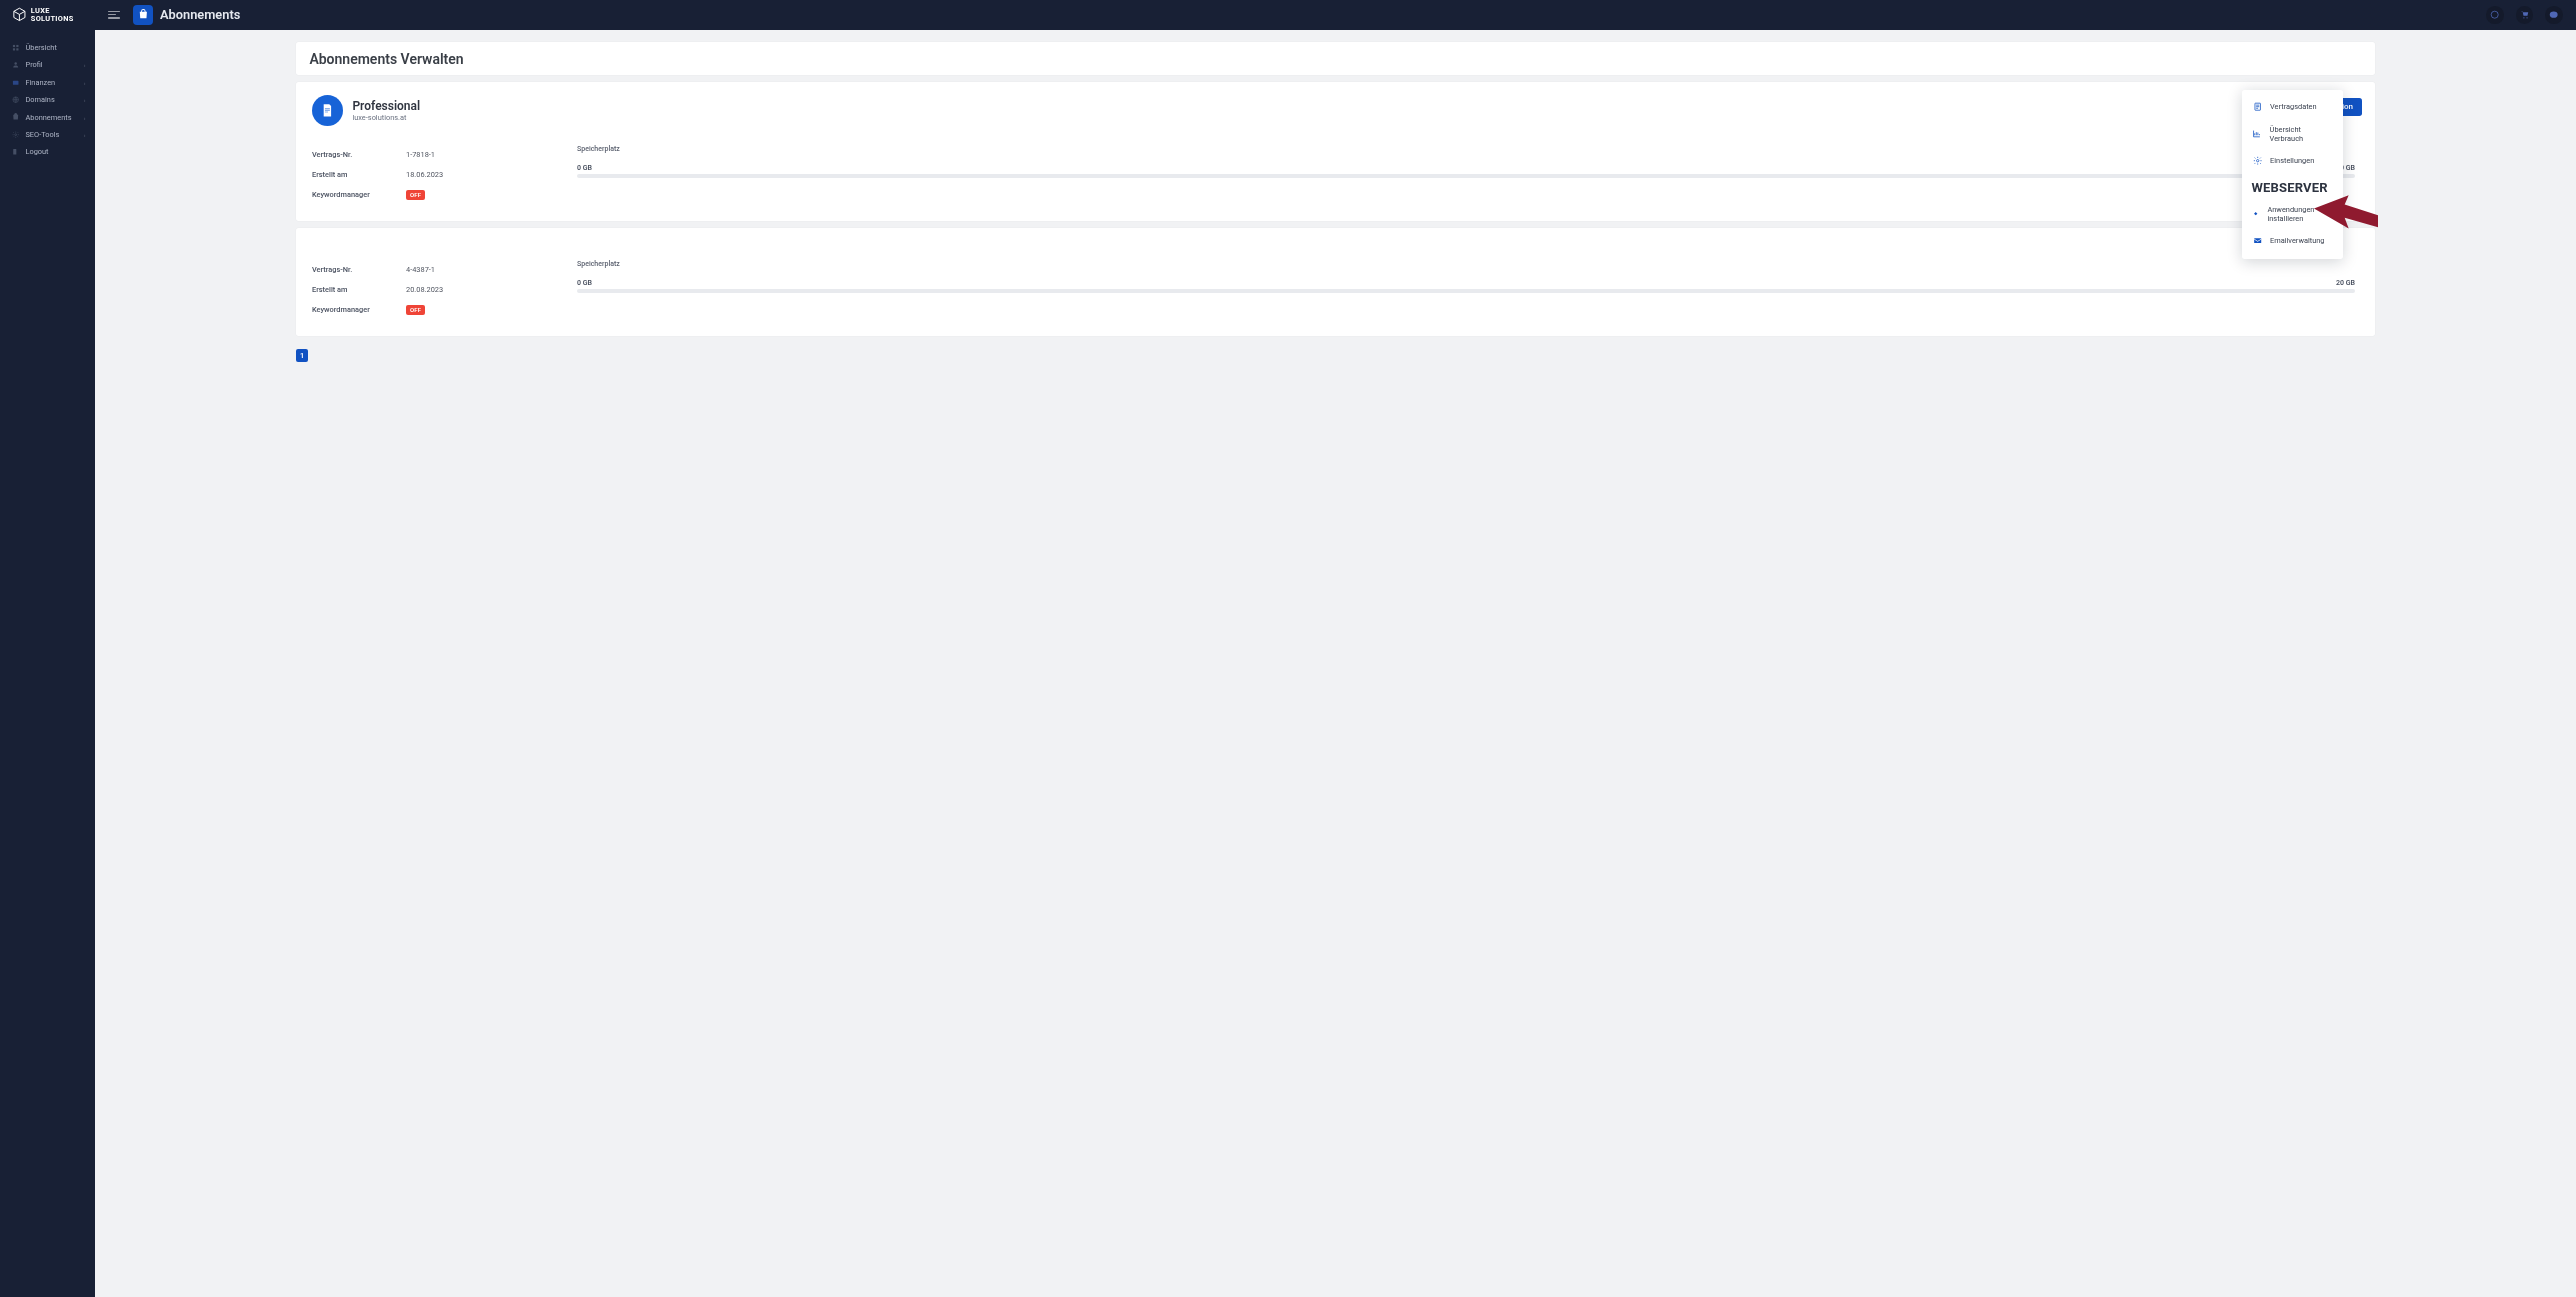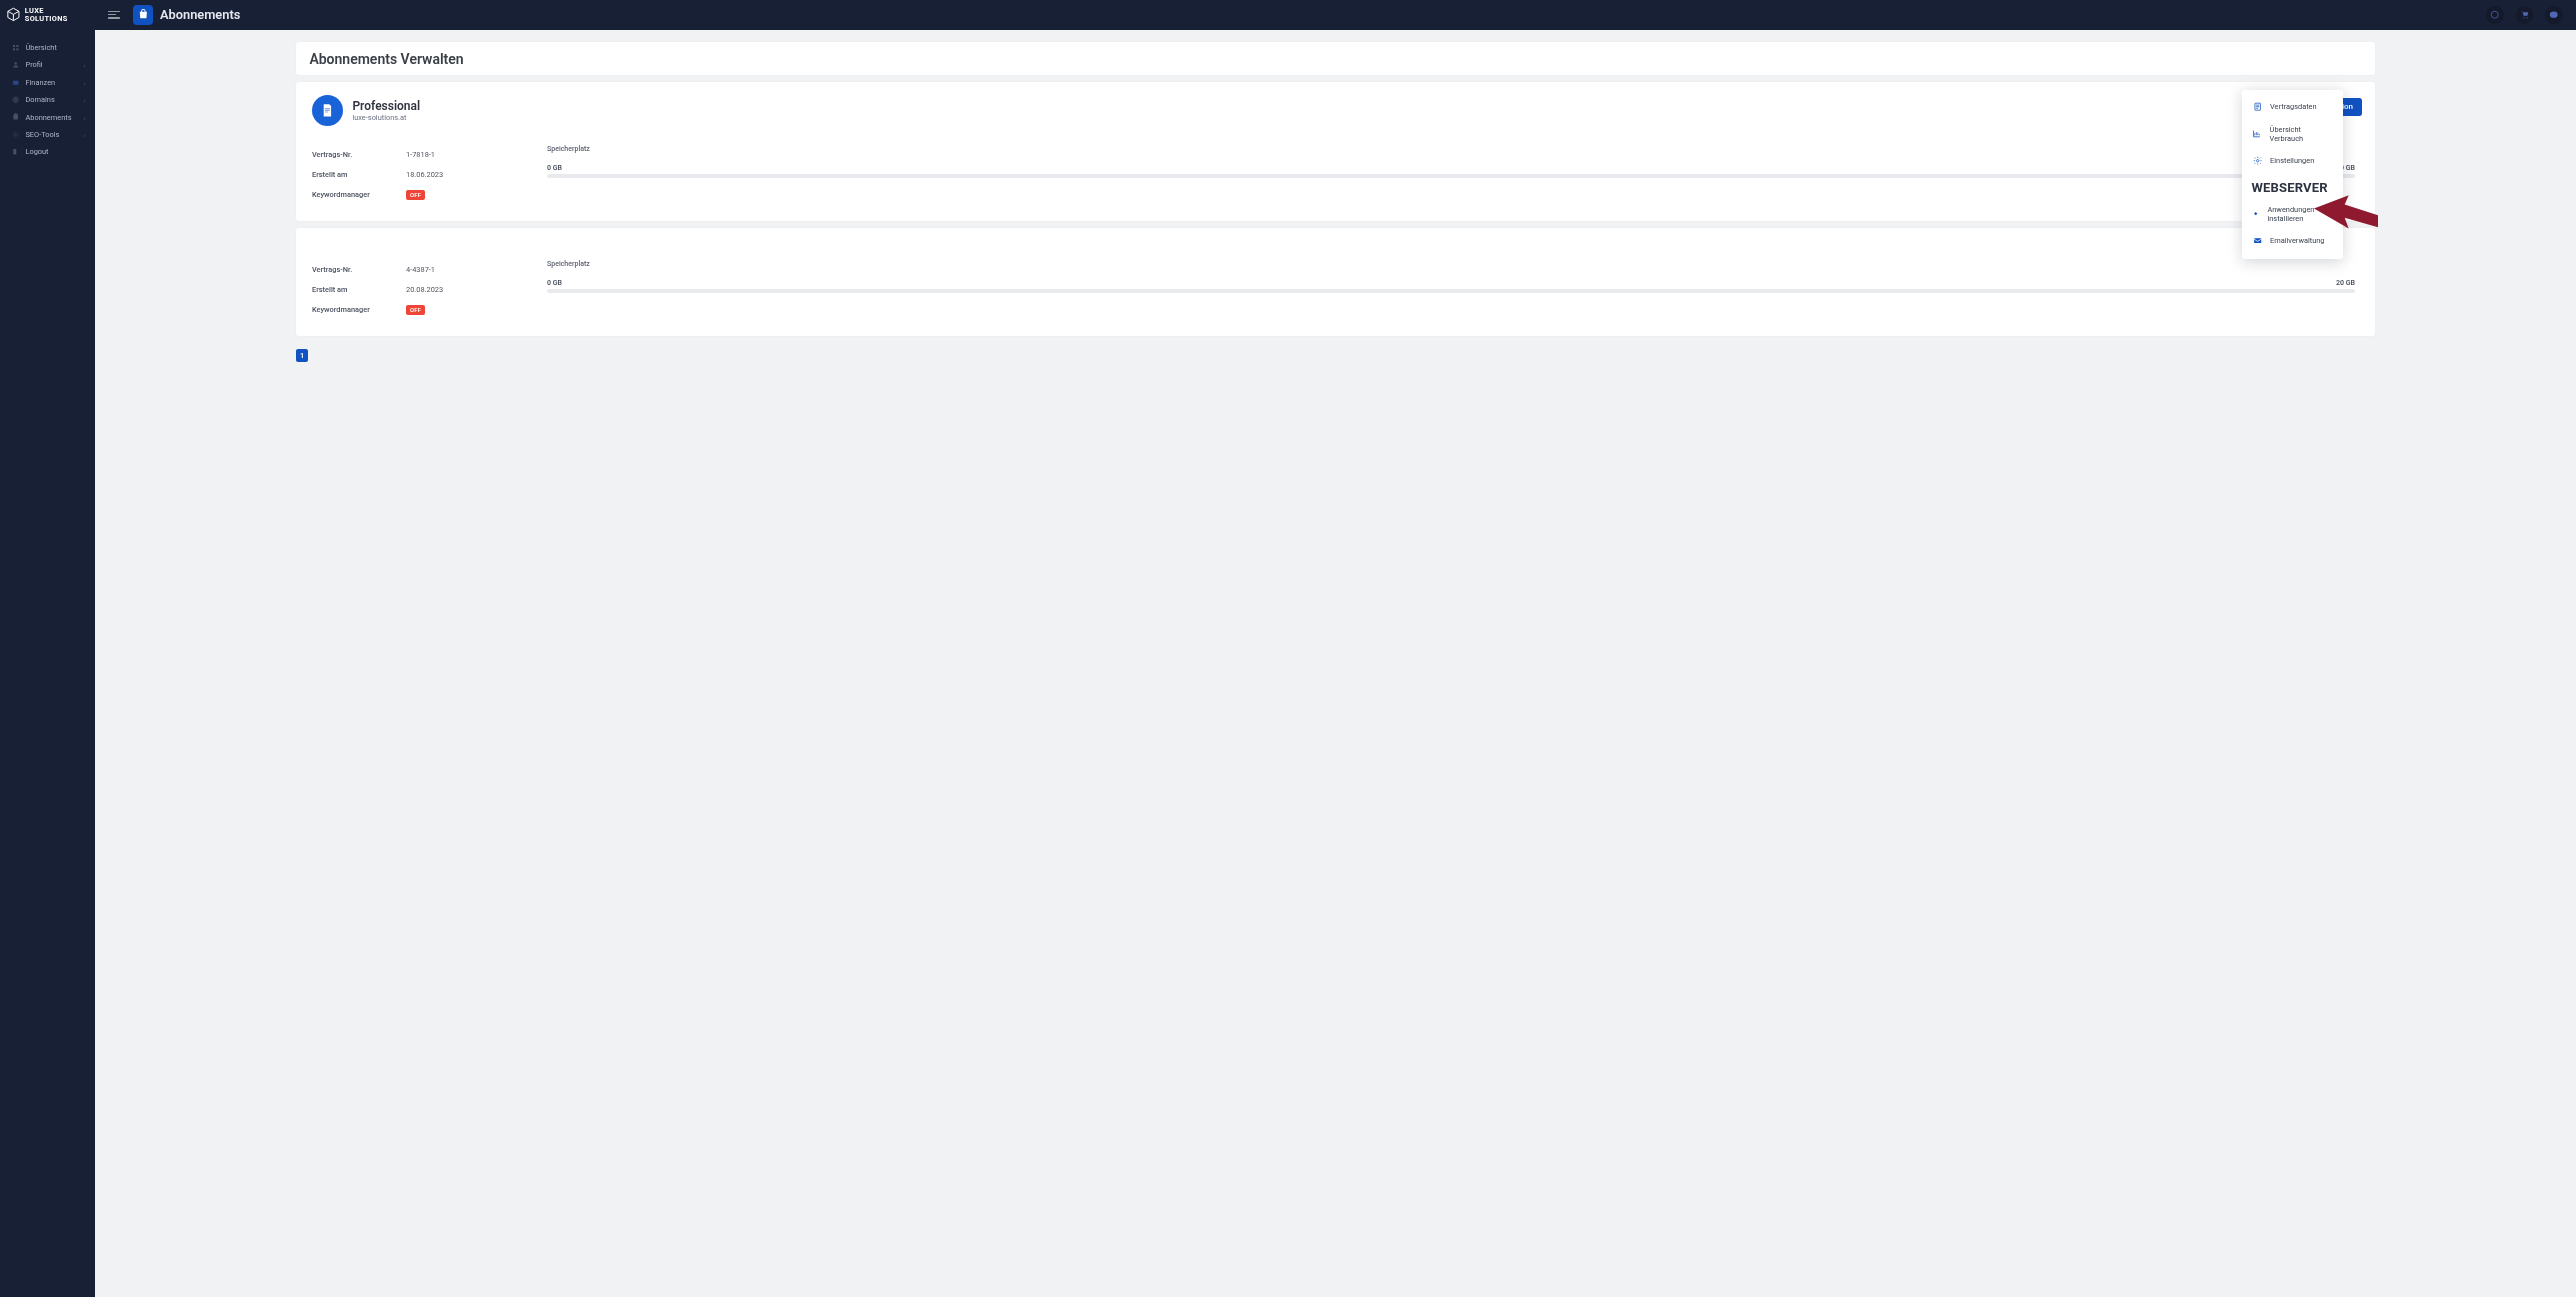--- a/index.html
+++ b/index.html
@@ -1,21 +1,21 @@
 <!DOCTYPE html>
 <html style="font-size:10.7px"><head>
 <meta charset="utf-8">
 <style>
   * { margin:0; padding:0; box-sizing:border-box; font-family:-apple-system,BlinkMacSystemFont,"Segoe UI",Roboto,Arial,sans-serif; }
   body { background:#f1f2f4; color:#1a1a1a; overflow:hidden; }
   .app { display:flex; flex-direction:column; height:100vh; }
 
   
   .topbar { background:#182035; color:#fff; height:29.5px; display:flex; align-items:center; padding:0 13.4px 0 0; }
-  .logo { display:flex; align-items:center; gap:4px; padding:0 6px; width:108px; }
+  .logo { display:flex; align-items:center; gap:4px; padding:0 12px; width:108px; }
   .logo svg { flex:0 0 auto; }
   .logo-text { font-size:7.4px; font-weight:700; letter-spacing:0.3px; line-height:1; }
   .hamburger { width:12px; height:8px; display:flex; flex-direction:column; justify-content:space-between; margin-right:13.4px; cursor:pointer; opacity:0.55; }
   .hamburger span { display:block; height:1.3px; background:#fff; border-radius:0.7px; }
   .hamburger span:nth-child(2){ width:70%; }
   .title-area { display:flex; align-items:center; gap:6.7px; }
   .title-icon { width:20px; height:20px; background:#1152c2; border-radius:4px; display:flex; align-items:center; justify-content:center; }
   .page-title { font-size:12.8px; font-weight:600; color:#e6e9f0; }
   .topbar-right { margin-left:auto; display:flex; align-items:center; gap:12px; }
   .topbar-right .ticon { width:17.5px; height:17.5px; border-radius:50%; background:#141a2b; display:flex; align-items:center; justify-content:center; cursor:pointer; }
@@ -43,21 +43,21 @@
   .aktion-btn { position:absolute; top:16px; right:13.4px; background:#1152c2; color:#fff; border:none; border-radius:2.7px; padding:4.7px 8.7px 4.7px 6.7px; font-size:8px; font-weight:500; display:flex; align-items:center; gap:4px; cursor:pointer; }
   .aktion-btn .chev2 { font-size:6px; }
 
   .row { display:flex; gap:40px; margin-top:19px; }
   .kv { flex:0 0 195px; }
   .kv-row { display:flex; font-size:7.4px; padding:5.4px 0; }
   .kv-row .k { color:#4a5160; width:94px; font-weight:500; }
   .kv-row .v { color:#505560; }
   .badge-off { display:inline-block; background:#ef4437; color:#fff; font-size:6px; font-weight:600; padding:1.3px 4px; border-radius:2px; letter-spacing:0.2px; }
 
-  .storage { flex:1; padding-right:4px; }
+  .storage { flex:1; padding-right:4px;margin-left:30px; }
   .storage-label { font-size:7px; color:#5b616f; font-weight:500; }
   .storage-bar-wrap { margin-top:10.7px; }
   .storage-vals { display:flex; justify-content:space-between; font-size:7px; color:#4a5160; font-weight:600; margin-bottom:2.7px; }
   .storage-bar { height:3.4px; background:#e8eaee; border-radius:2px; }
 
   .pagination { margin:12px 201px; }
   .page-btn { display:inline-block; min-width:12px; padding:2px 4px; background:#1152c2; color:#fff; border-radius:2px; font-size:7.4px; font-weight:600; text-align:center; }
 
   
   .dropdown { position:absolute; background:#fff; border-radius:2.7px; box-shadow:0 2.7px 14.8px rgba(10,20,40,0.18); padding:5.4px 0 6.7px; width:101px; z-index:50; top:8px; right:32px; }

